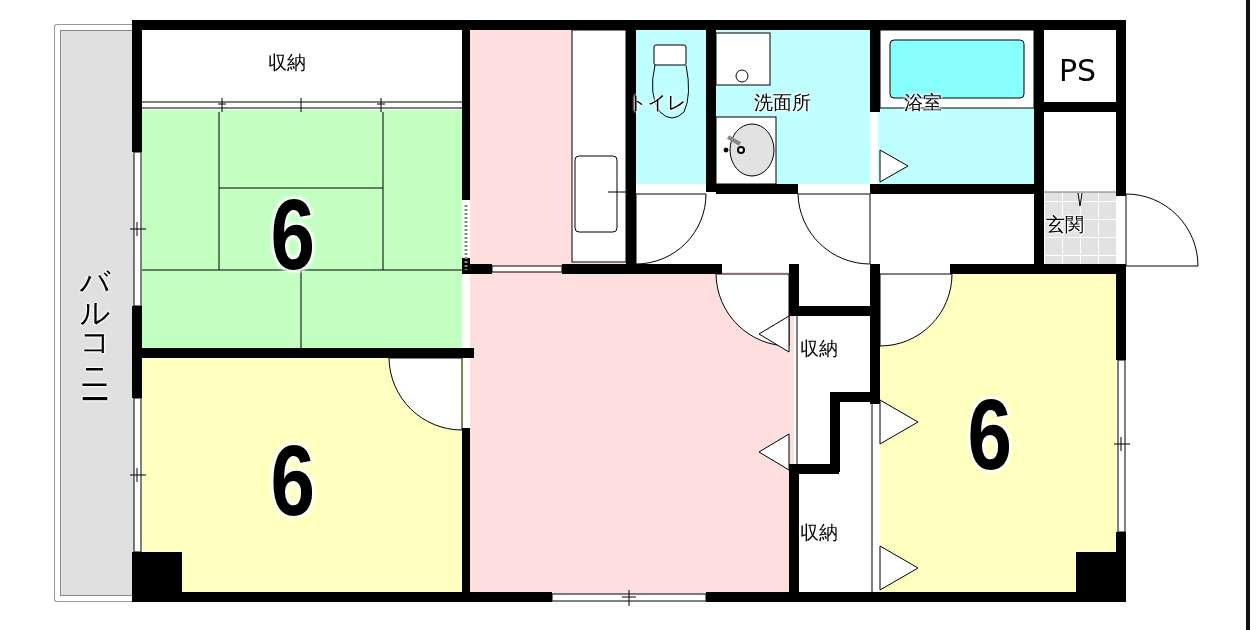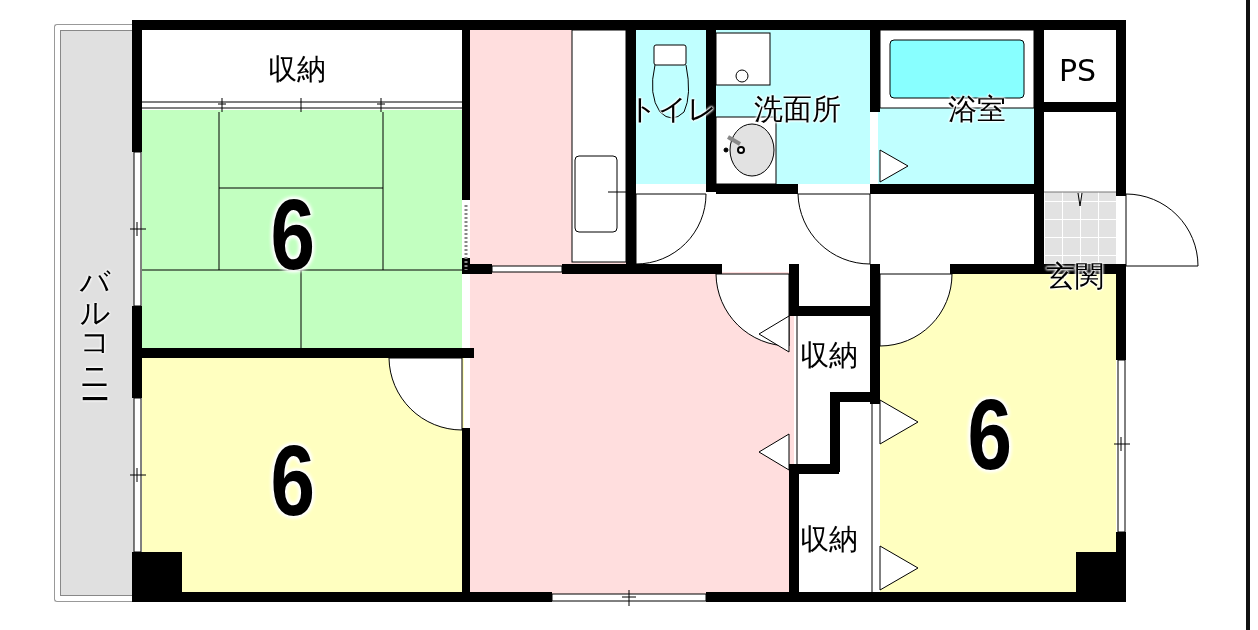--- a/index.html
+++ b/index.html
@@ -1,20 +1,20 @@
 <!DOCTYPE html>
 <html><head>
 <meta charset="utf-8">
 <style>
   html, body { margin:0; padding:0; background:#ffffff; }
   body { width:1258px; height:630px; position:relative; overflow:hidden; font-family:"DejaVu Sans","Liberation Sans",sans-serif; }
   .abs { position:absolute; }
   .room { position:absolute; box-sizing:border-box; }
   .lbl { position:absolute; color:#000; font-family:"DejaVu Sans",sans-serif; white-space:nowrap; text-shadow: 0 0 3px #fff, 0 0 3px #fff, 0 0 3px #fff, 0 0 2px #fff; }
-  .lbl-sm { font-size:29px; }
+  .lbl-sm { font-size:19px; }
   .big6 { position:absolute; font-family:"Liberation Sans",sans-serif; font-weight:bold; font-size:100px; color:#000; line-height:1;
           text-shadow: 0 0 6px #fff, 0 0 6px #fff, 0 0 6px #fff, 0 0 6px #fff, 0 0 4px #fff; transform:scaleX(0.8); transform-origin:center; }
   .vtext { position:absolute; font-size:30px; color:#000; writing-mode:vertical-rl; text-orientation:upright; letter-spacing:0; line-height:1;
            text-shadow: 0 0 3px #fff, 0 0 3px #fff, 0 0 3px #fff; }
   svg.overlay { position:absolute; left:0; top:0; }
   .rborder { position:absolute; right:8px; top:0; width:4px; height:630px; background:#111; }
 </style>
 </head>
 <body>
 
@@ -183,23 +183,23 @@
     <polygon points="840,402 870,402 870,592 799,592 799,474 840,474"></polygon>
     <rect x="799" y="274" width="71" height="32"></rect>
   </g>
 
   <line x1="466" y1="205" x2="466" y2="270" stroke="#888" stroke-width="3" stroke-dasharray="2,2"></line>
 </svg>
 
 <div class="lbl lbl-sm" style="left:268px;top:50px;">収納</div>
 <div class="lbl lbl-sm" style="left:628px;top:90px;text-align:center;">トイレ</div>
 <div class="lbl lbl-sm" style="left:754px;top:90px;">洗面所</div>
-<div class="lbl lbl-sm" style="left:948px;top:90px;">浴室</div>
+<div class="lbl lbl-sm" style="left:904px;top:90px;">浴室</div>
 <div class="lbl lbl-sm" style="left:1059px;top:53px;font-size:30px;">PS</div>
-<div class="lbl lbl-sm" style="left:1046px;top:212px;margin-top:45px;">玄関</div>
+<div class="lbl lbl-sm" style="left:1046px;top:212px;">玄関</div>
 <div class="lbl lbl-sm" style="left:800px;top:336px;">収納</div>
 <div class="lbl lbl-sm" style="left:800px;top:520px;">収納</div>
 
 <div class="big6" style="left:265px;top:184px;">6</div>
 <div class="big6" style="left:265px;top:430px;">6</div>
 <div class="big6" style="left:962px;top:384px;">6</div>
 
 <div class="rborder"></div>
 
 </body></html>

